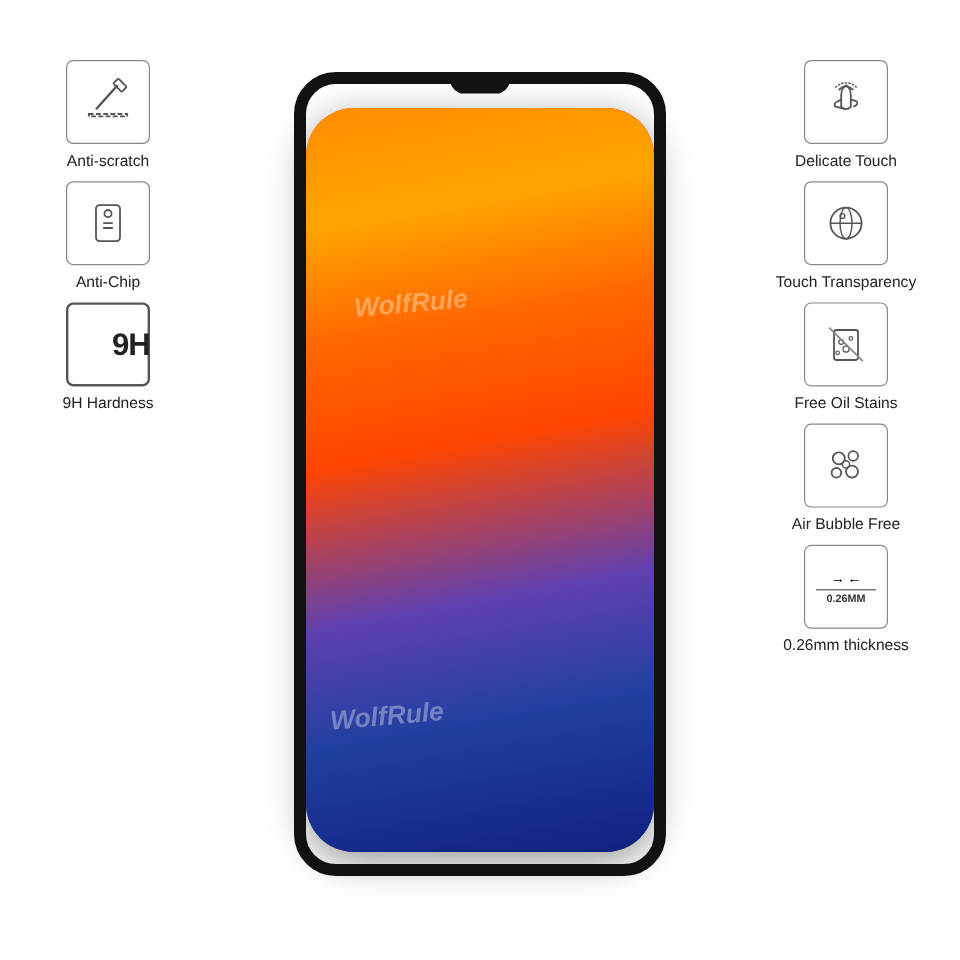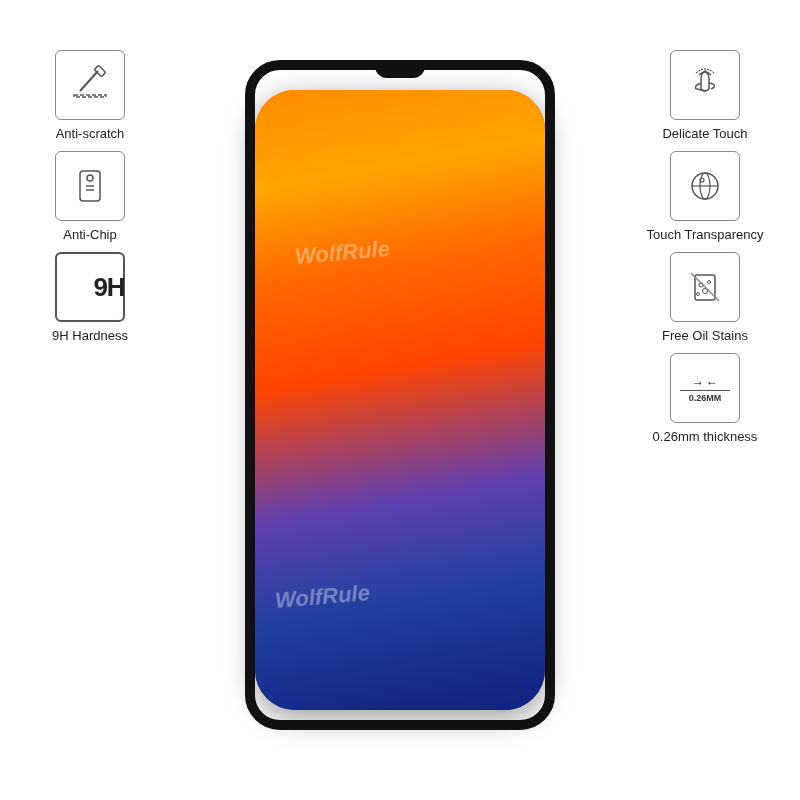--- a/index.html
+++ b/index.html
@@ -298,20 +298,33 @@
           <circle cx="18" cy="20" r="2" stroke="#555" stroke-width="1" fill="none"></circle>
           <circle cx="26" cy="17" r="1.5" stroke="#555" stroke-width="1" fill="none"></circle>
           <circle cx="22" cy="26" r="2.5" stroke="#555" stroke-width="1" fill="none"></circle>
           <circle cx="15" cy="29" r="1.5" stroke="#555" stroke-width="1" fill="none"></circle>
           <line x1="8" y1="8" x2="36" y2="36" stroke="#888" stroke-width="1.5"></line>
         </svg>
       </div>
       <span class="feature-label">Free Oil Stains</span>
     </div>
 
+    <div class="feature-item">
+      <div class="feature-icon-box">
+        <svg viewBox="0 0 44 44">
+
+          <circle cx="16" cy="16" r="5" stroke="#555" stroke-width="1.5" fill="none"></circle>
+          <circle cx="28" cy="14" r="4" stroke="#555" stroke-width="1.5" fill="none"></circle>
+          <circle cx="14" cy="28" r="4" stroke="#555" stroke-width="1.5" fill="none"></circle>
+          <circle cx="27" cy="27" r="5" stroke="#555" stroke-width="1.5" fill="none"></circle>
+          <circle cx="22" cy="21" r="3" stroke="#555" stroke-width="1.2" fill="none"></circle>
+        </svg>
+      </div>
+      <span class="feature-label">Air Bubble Free</span>
+    </div>
 
     <div class="feature-item">
       <div class="thickness-box">
         <div class="thickness-arrows">
           <span style="font-size:12px;">→</span>
           <span style="font-size:12px;">←</span>
         </div>
         <div class="thickness-line"></div>
         <div class="thickness-value">0.26MM</div>
       </div>

